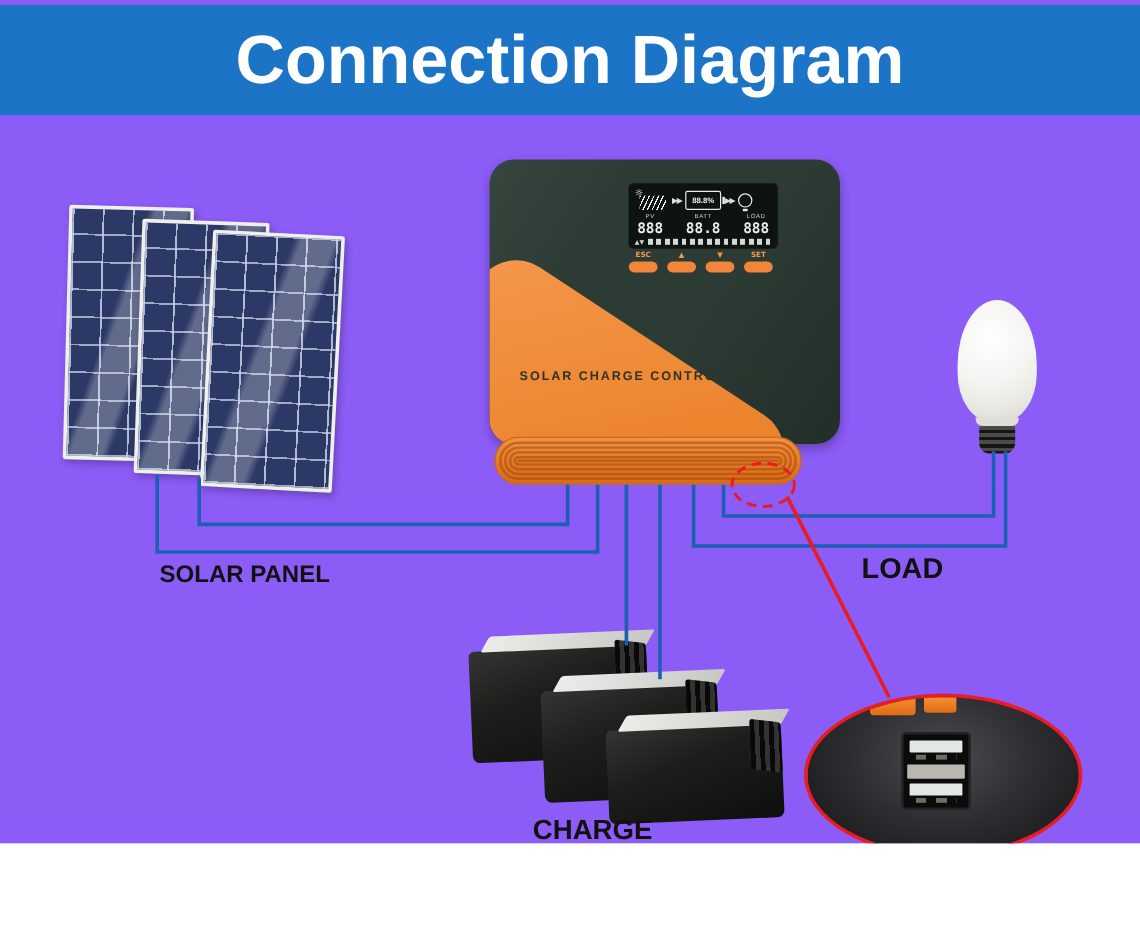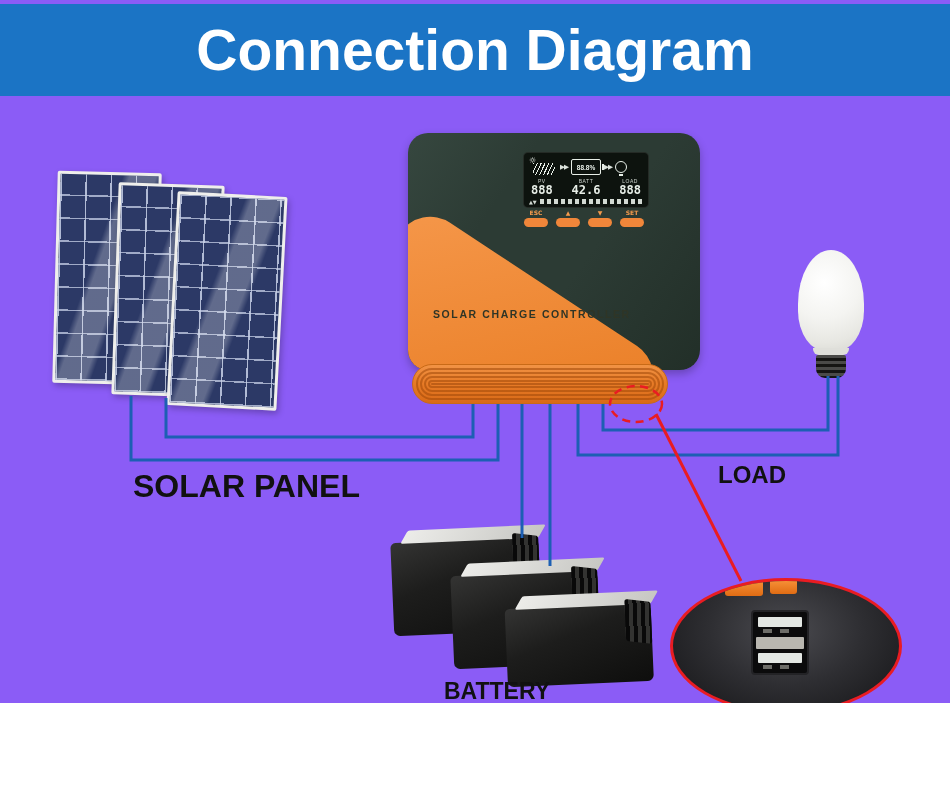--- a/index.html
+++ b/index.html
@@ -128,21 +128,21 @@
     border-radius:4px;border:2px solid #232326}
   .usb-tongue{position:absolute;left:5px;width:44px;height:10px;background:#e3e7e3;border-radius:1px}
   .tg1{top:5px}.tg2{top:41px}
   .usb-pins{position:absolute;left:10px;width:34px;height:4px;
     background:repeating-linear-gradient(90deg,#6d6d68 0 9px,transparent 9px 17px)}
   .pn1{top:17px}.pn2{top:53px}
   .usb-bar{position:absolute;left:3px;top:25px;width:48px;height:12px;background:#b9b7b0;border-radius:1px}
 
   
   .diagram-label{position:absolute;color:var(--label-ink);font-weight:bold;white-space:nowrap}
-  .lbl-solar{left:133px;top:468px;font-size:32px}
+  .lbl-solar{left:133px;top:468px;font-size:20px}
   .lbl-load{left:718px;top:461px;font-size:24px}
   .lbl-battery{left:444px;top:678px;font-size:23px}
   .lbl-usb{left:708px;top:724px;font-size:27px}
 </style>
 </head>
 <body>
 
 <div class="canvas">
 
   <div class="header-bar">
@@ -177,21 +177,21 @@
           <span class="lcd-arr">▶▶</span>
           <div class="lcd-bulb"></div>
         </div>
         <div class="lcd-row2">
           <div class="lcd-num">
             <div class="lcd-num-label">PV</div>
             <div class="lcd-num-value">888</div>
           </div>
           <div class="lcd-num">
             <div class="lcd-num-label">BATT</div>
-            <div class="lcd-num-value">42.6</div>
+            <div class="lcd-num-value">88.8</div>
           </div>
           <div class="lcd-num">
             <div class="lcd-num-label">LOAD</div>
             <div class="lcd-num-value">888</div>
           </div>
         </div>
         <div class="lcd-row3">
           <span class="lcd-ticks">▲▼</span>
           <div class="lcd-segs"></div>
         </div>
@@ -266,15 +266,15 @@
       <div class="usb-tongue tg1"></div>
       <div class="usb-pins pn1"></div>
       <div class="usb-bar"></div>
       <div class="usb-tongue tg2"></div>
       <div class="usb-pins pn2"></div>
     </div>
   </div>
 
   <div class="diagram-label lbl-solar">SOLAR PANEL</div>
   <div class="diagram-label lbl-load">LOAD</div>
-  <div class="diagram-label lbl-battery">BATTERY</div>
+  <div class="diagram-label lbl-battery">CHARGE</div>
 
 </div>
 
 </body></html>

